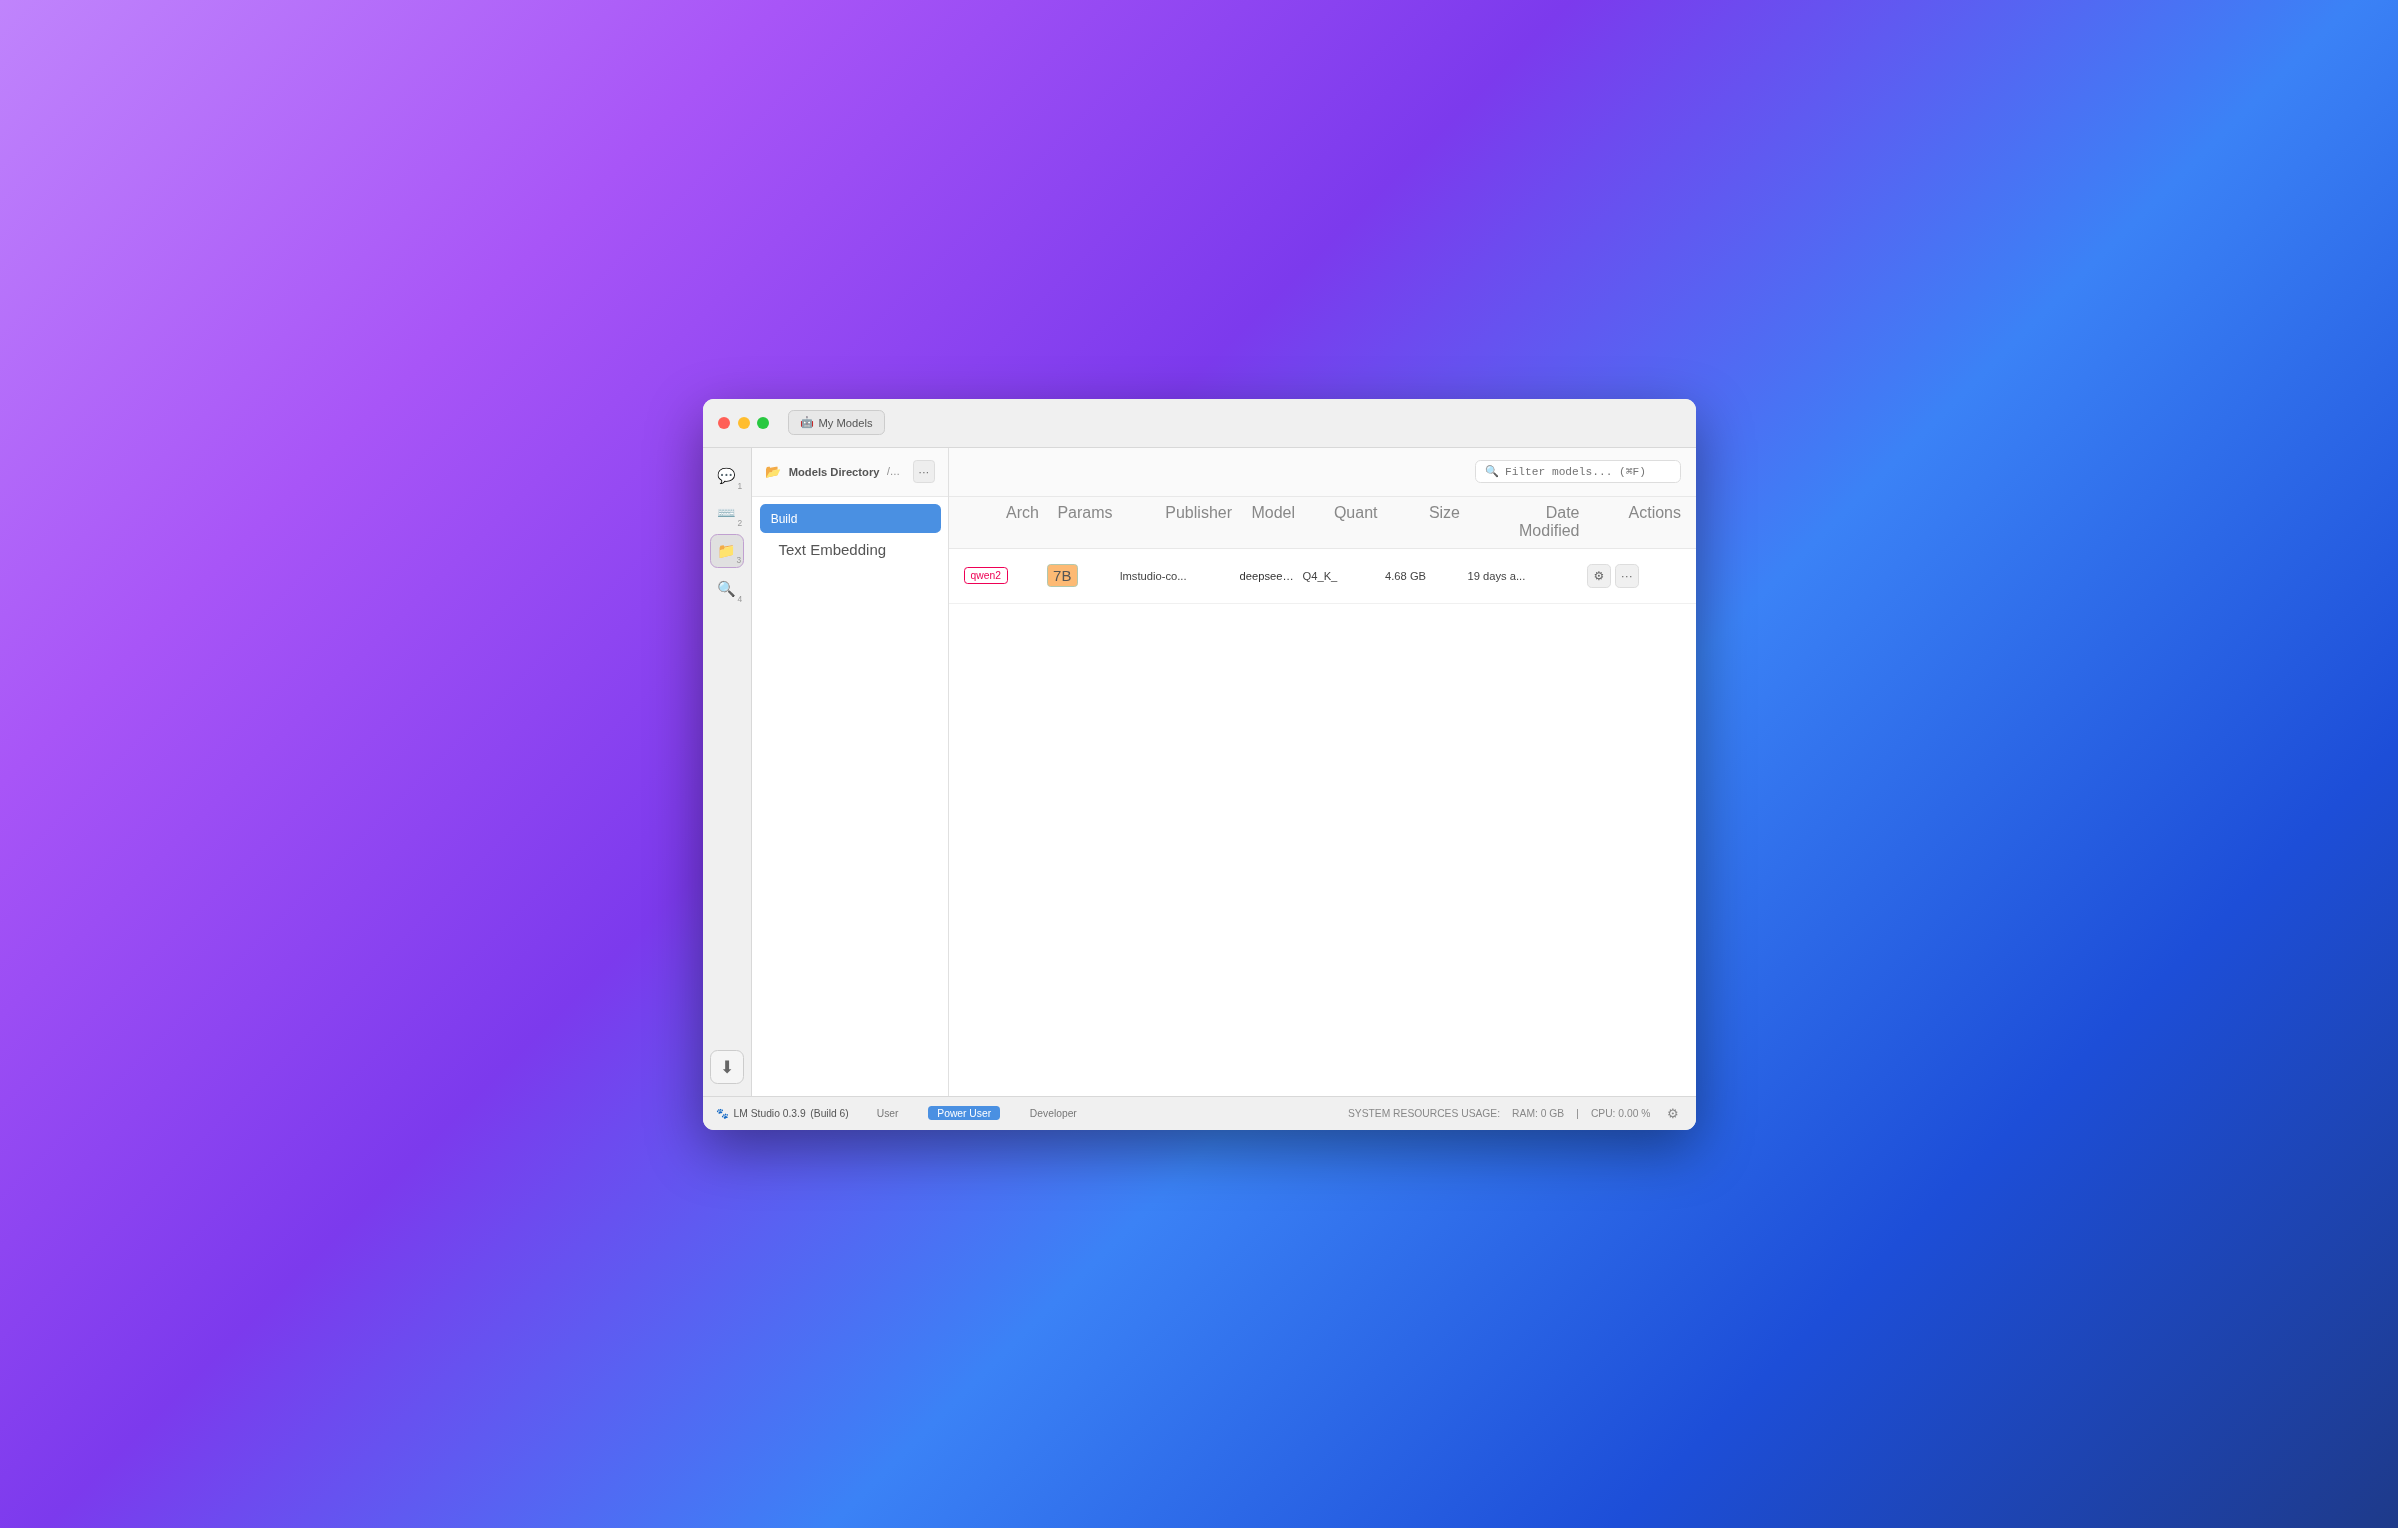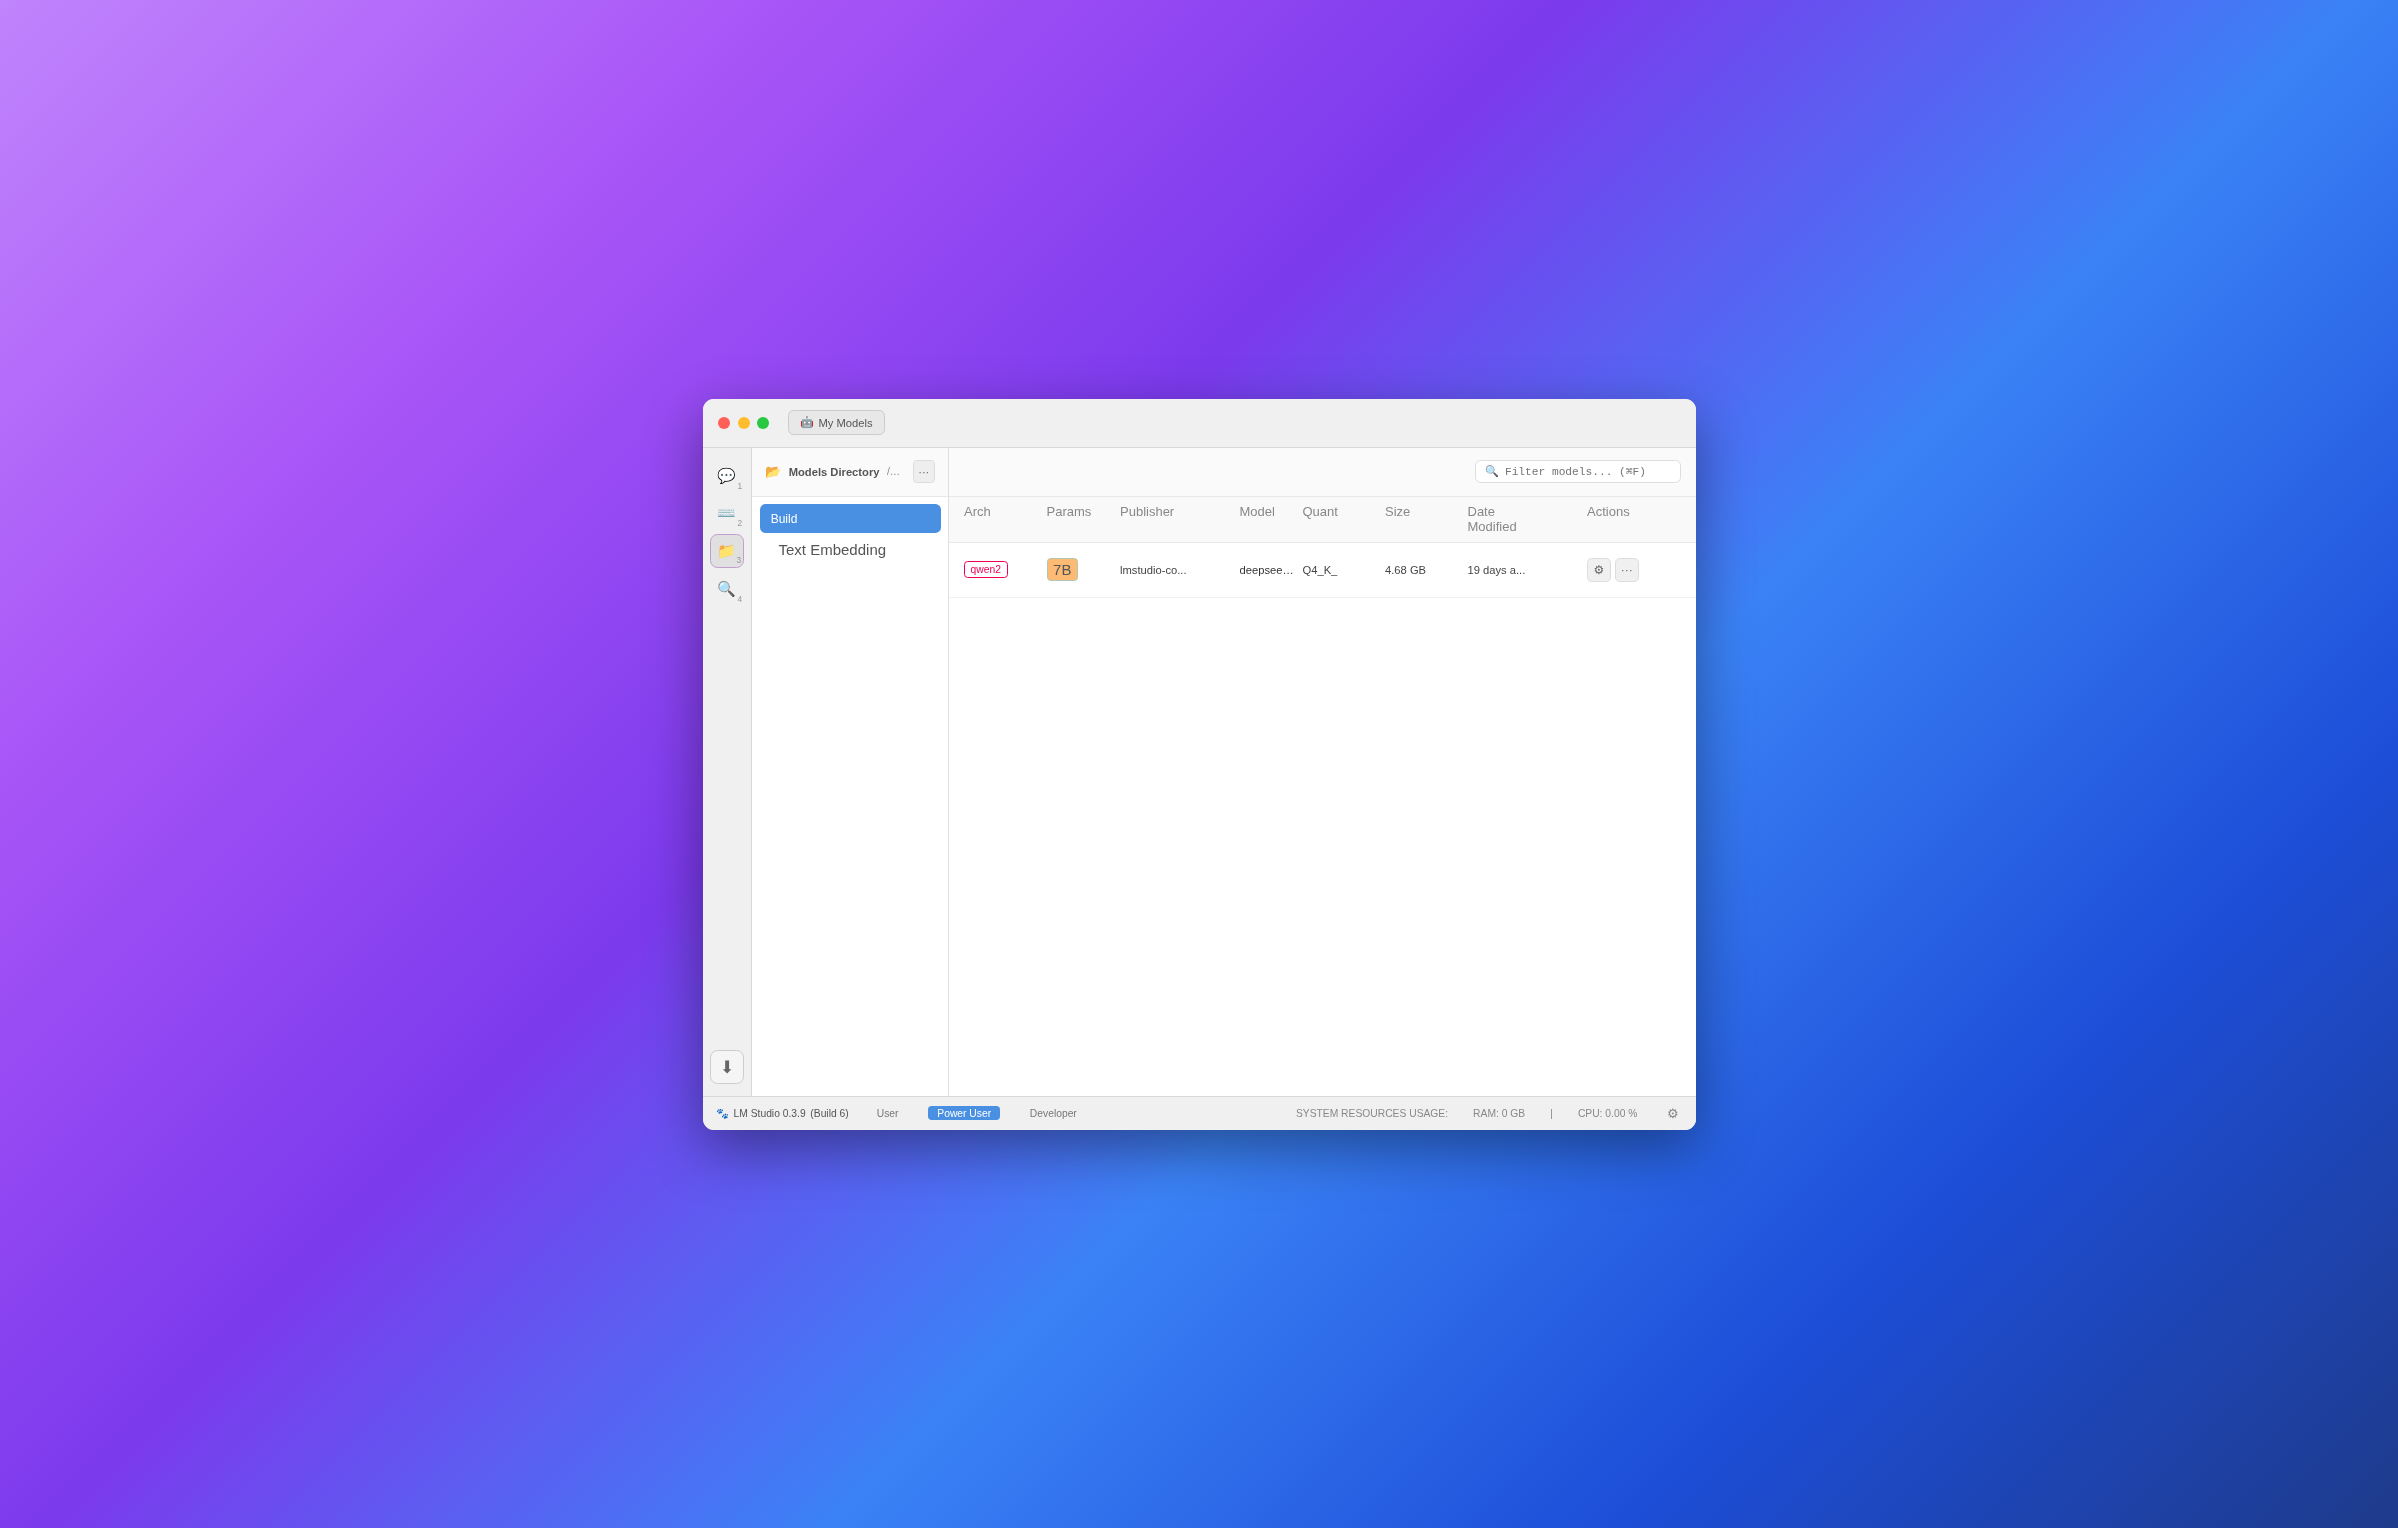--- a/index.html
+++ b/index.html
@@ -247,23 +247,24 @@
     .table-header {
       display: grid;
       grid-template-columns: 75px 66px 112px 1fr 75px 75px 112px 94px;
       padding: 7.5px 15px;
       background: #f9f9f9;
       border-bottom: 0.9px solid #e8e8e8;
       gap: 7.5px;
     }
 
     .col-header {
-      font-size: 13px;
+      font-size: 16px;
       font-weight: 500;
       color: #888;
+      text-align: right;
     }
 
     .table-row {
       display: grid;
       grid-template-columns: 75px 66px 112px 1fr 75px 75px 112px 94px;
       padding: 15px 15px;
       border-bottom: 0.9px solid #f0f0f0;
       align-items: center;
       gap: 7.5px;
     }
@@ -390,21 +391,21 @@
 
     .status-tab.active {
       background: #4a90e2;
       color: #fff;
     }
 
     .status-right {
       margin-left: auto;
       display: flex;
       align-items: center;
-      gap: 25px;
+      gap: 12px;
       font-size: 10.3px;
       color: #888;
     }
 
     .settings-icon-btn {
       width: 20.6px;
       height: 20.6px;
       display: flex;
       align-items: center;
       justify-content: center;

